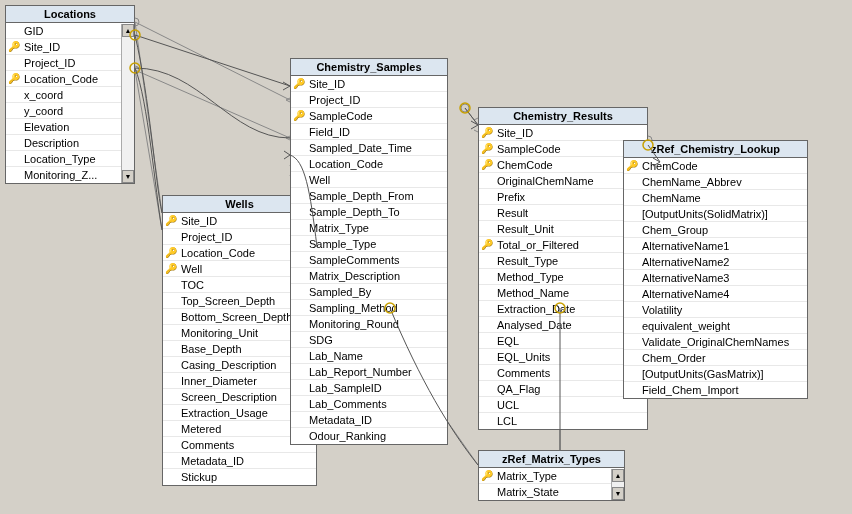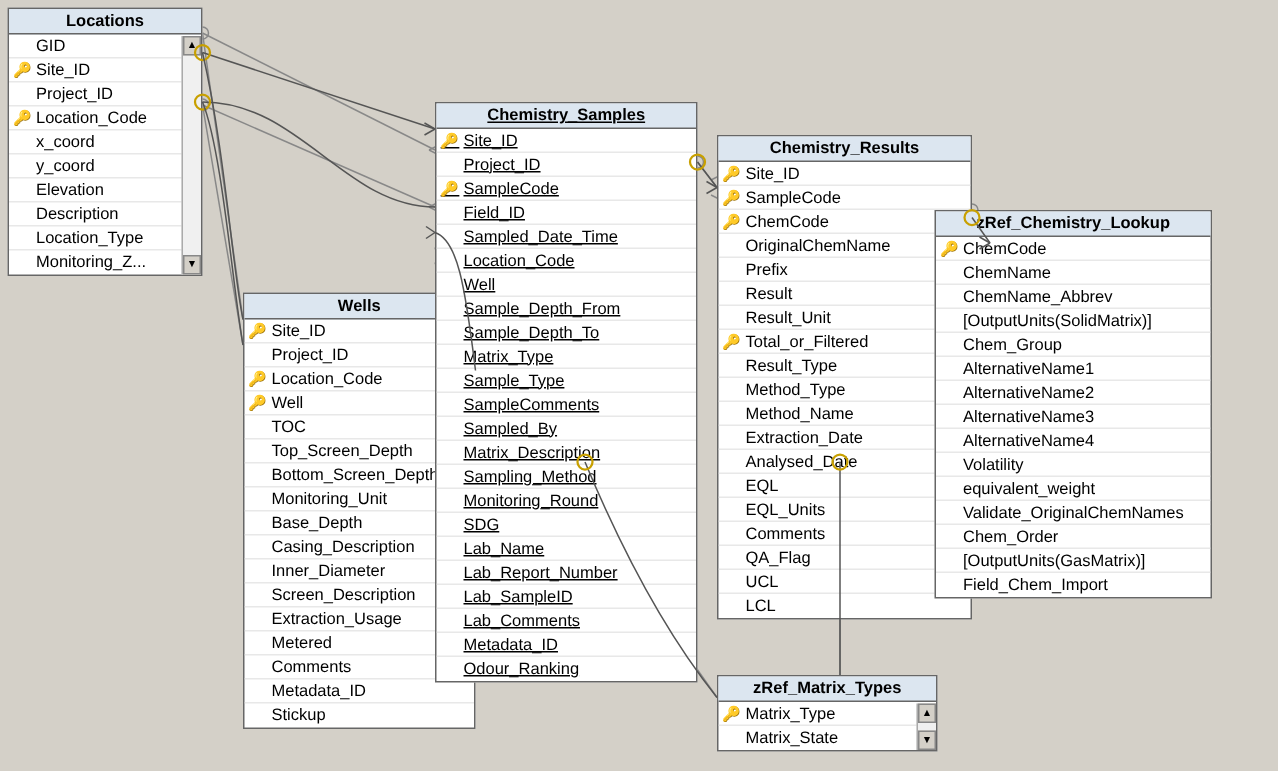--- a/index.html
+++ b/index.html
@@ -238,21 +238,21 @@
           <span class="key-icon empty"></span>
           <span class="field-name">Metadata_ID</span>
         </div>
       <div class="table-row">
           <span class="key-icon empty"></span>
           <span class="field-name">Stickup</span>
         </div>
     </div>
   </div>
 
-  <div class="table-box" style="left:290px; top:68px; width:175px;text-decoration:underline;">
+  <div class="table-box" style="left:290px; top:58px; width:158px;">
     <div class="table-header">
       <span>Chemistry_Samples</span>
     </div>
     <div class="table-body">
       <div class="table-row">
           <span class="key-icon pk">🔑</span>
           <span class="field-name">Site_ID</span>
         </div>
       <div class="table-row">
           <span class="key-icon empty"></span>
@@ -293,28 +293,28 @@
       <div class="table-row">
           <span class="key-icon empty"></span>
           <span class="field-name">Sample_Type</span>
         </div>
       <div class="table-row">
           <span class="key-icon empty"></span>
           <span class="field-name">SampleComments</span>
         </div>
       <div class="table-row">
           <span class="key-icon empty"></span>
+          <span class="field-name">Matrix_Description</span>
+        </div>
+      <div class="table-row">
+          <span class="key-icon empty"></span>
           <span class="field-name">Sampled_By</span>
         </div>
       <div class="table-row">
           <span class="key-icon empty"></span>
-          <span class="field-name">Matrix_Description</span>
-        </div>
-      <div class="table-row">
-          <span class="key-icon empty"></span>
           <span class="field-name">Sampling_Method</span>
         </div>
       <div class="table-row">
           <span class="key-icon empty"></span>
           <span class="field-name">Monitoring_Round</span>
         </div>
       <div class="table-row">
           <span class="key-icon empty"></span>
           <span class="field-name">SDG</span>
         </div>
@@ -338,21 +338,21 @@
           <span class="key-icon empty"></span>
           <span class="field-name">Metadata_ID</span>
         </div>
       <div class="table-row">
           <span class="key-icon empty"></span>
           <span class="field-name">Odour_Ranking</span>
         </div>
     </div>
   </div>
 
-  <div class="table-box" style="left:478px; top:90px; width:170px;">
+  <div class="table-box" style="left:478px; top:107px; width:170px;">
     <div class="table-header">
       <span>Chemistry_Results</span>
     </div>
     <div class="table-body">
       <div class="table-row">
           <span class="key-icon pk">🔑</span>
           <span class="field-name">Site_ID</span>
         </div>
       <div class="table-row">
           <span class="key-icon pk">🔑</span>
@@ -454,25 +454,25 @@
     <div class="table-header">
       <span>zRef_Chemistry_Lookup</span>
     </div>
     <div class="table-body">
       <div class="table-row">
           <span class="key-icon pk">🔑</span>
           <span class="field-name">ChemCode</span>
         </div>
       <div class="table-row">
           <span class="key-icon empty"></span>
+          <span class="field-name">ChemName_Abbrev</span>
+        </div>
+      <div class="table-row">
+          <span class="key-icon empty"></span>
           <span class="field-name">ChemName</span>
-        </div>
-      <div class="table-row">
-          <span class="key-icon empty"></span>
-          <span class="field-name">ChemName_Abbrev</span>
         </div>
       <div class="table-row">
           <span class="key-icon empty"></span>
           <span class="field-name">[OutputUnits(SolidMatrix)]</span>
         </div>
       <div class="table-row">
           <span class="key-icon empty"></span>
           <span class="field-name">Chem_Group</span>
         </div>
       <div class="table-row">

